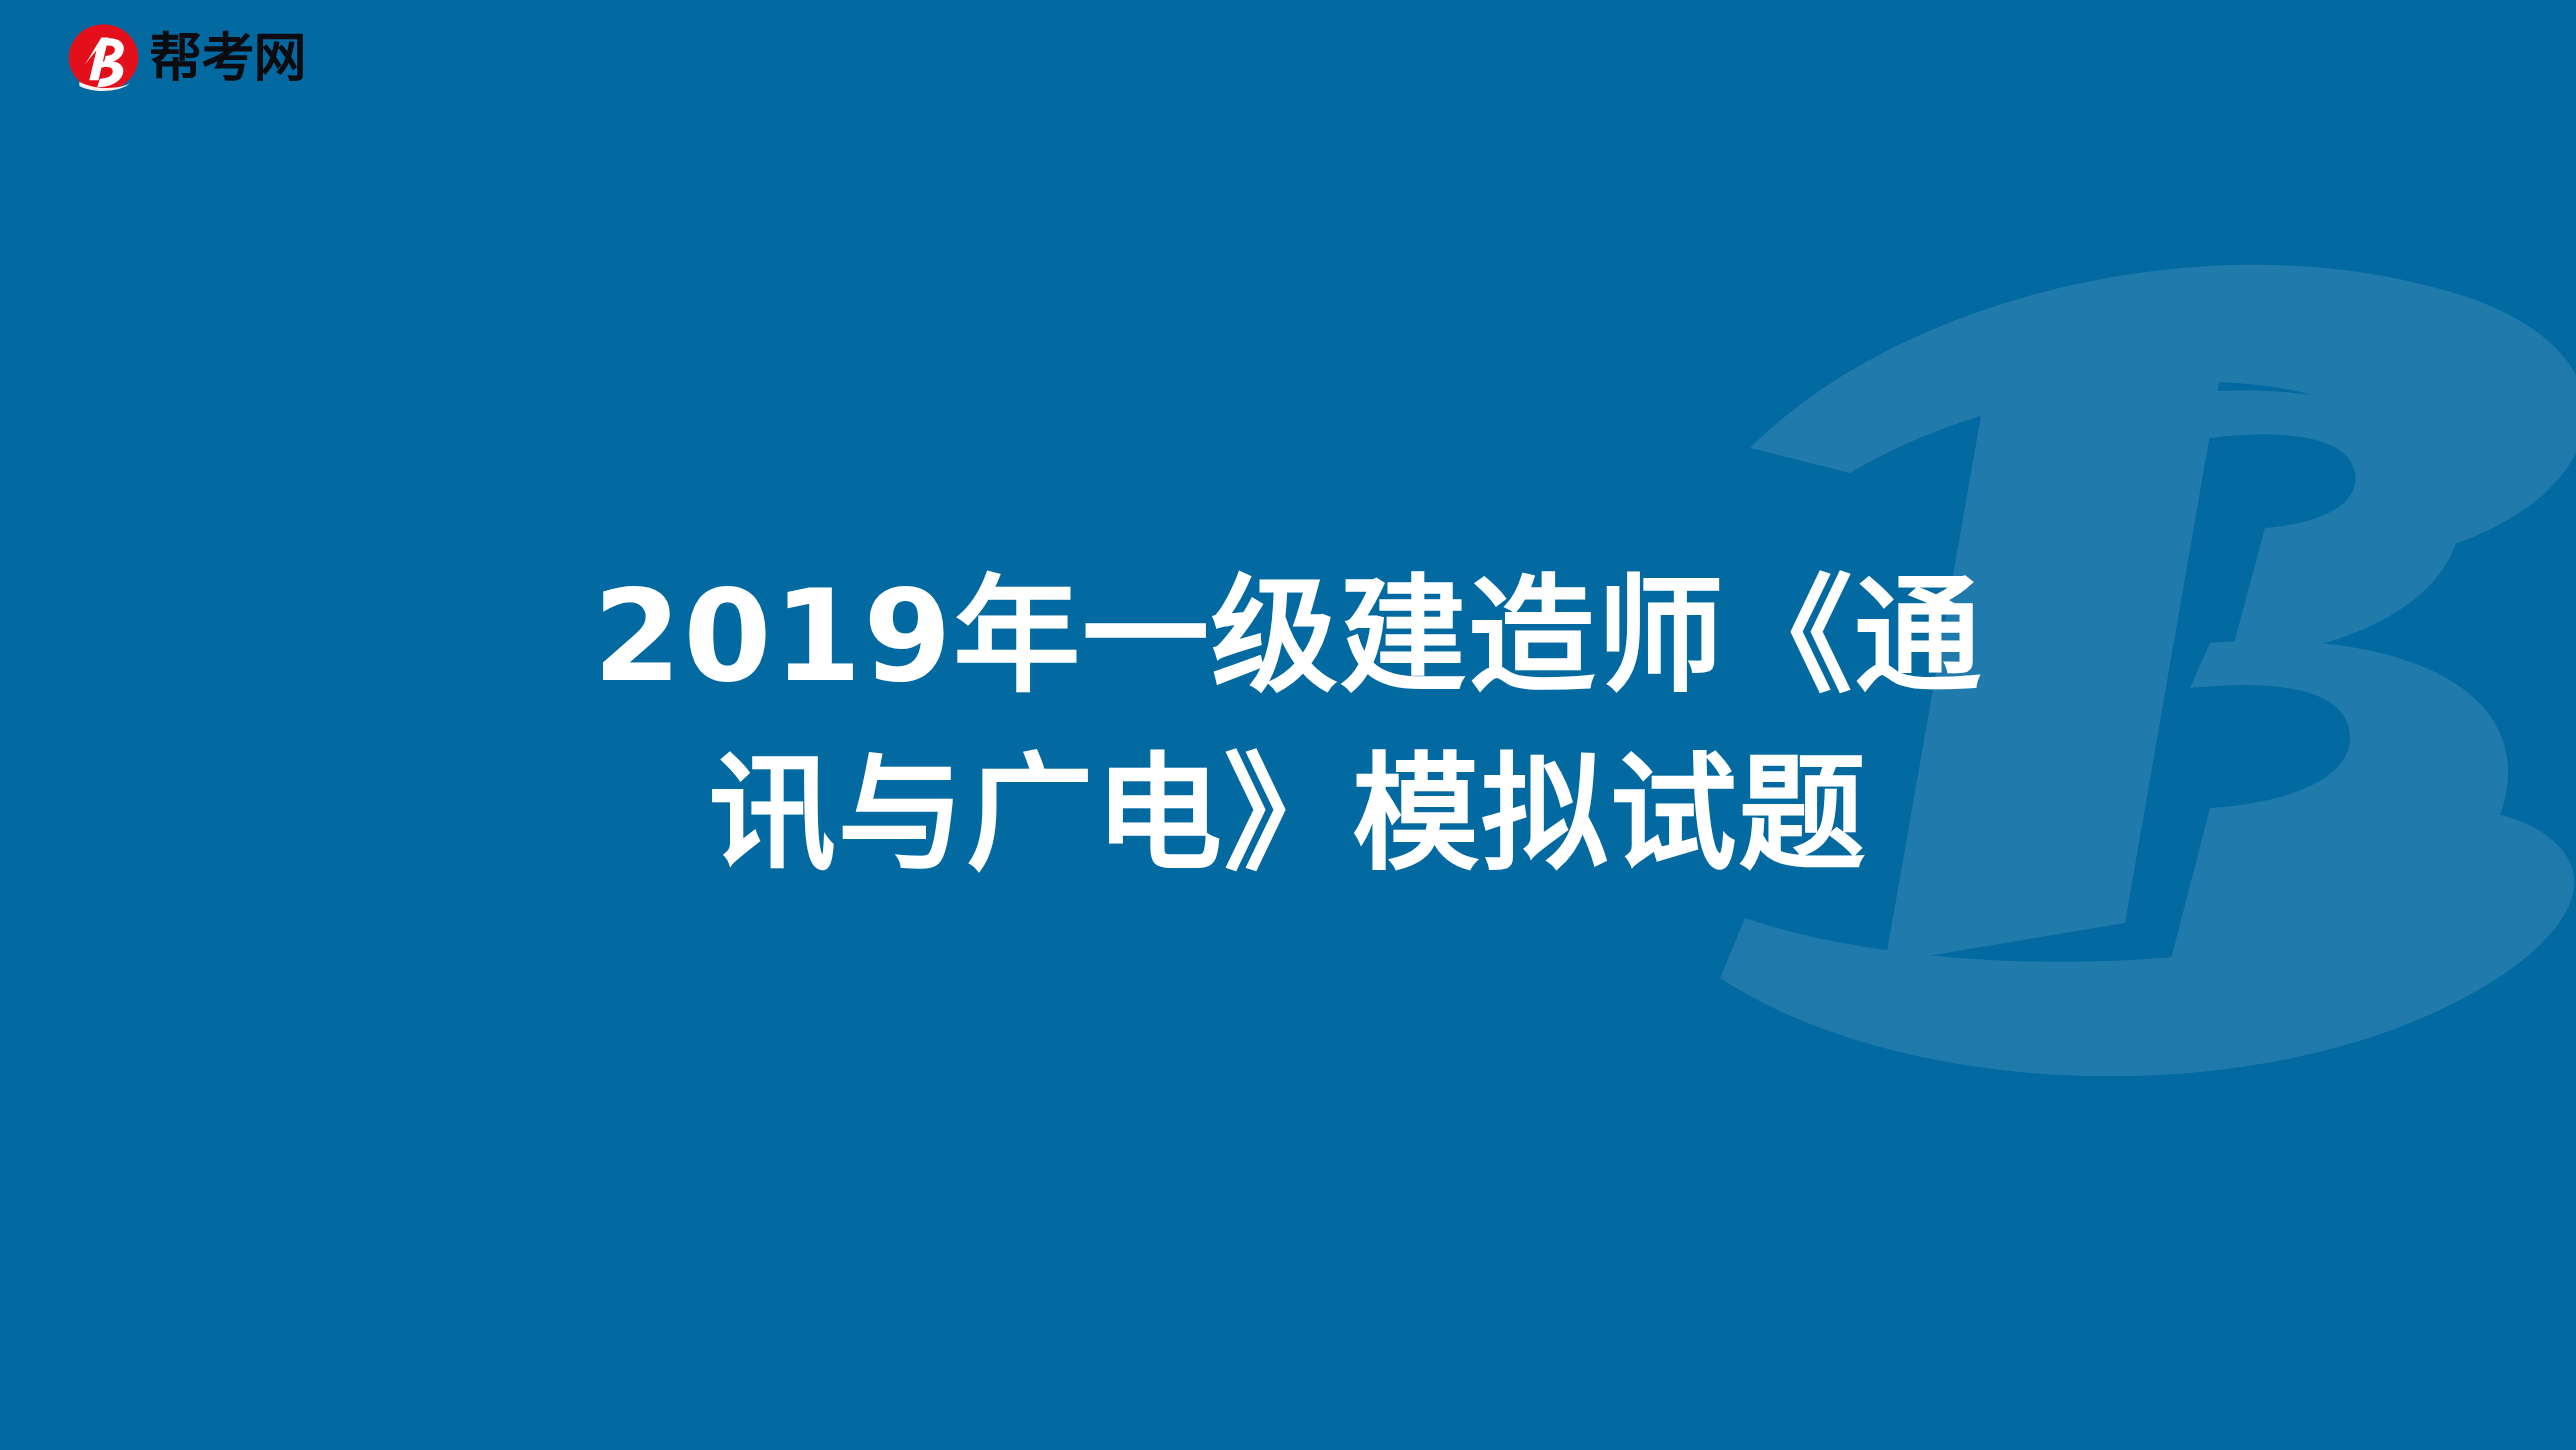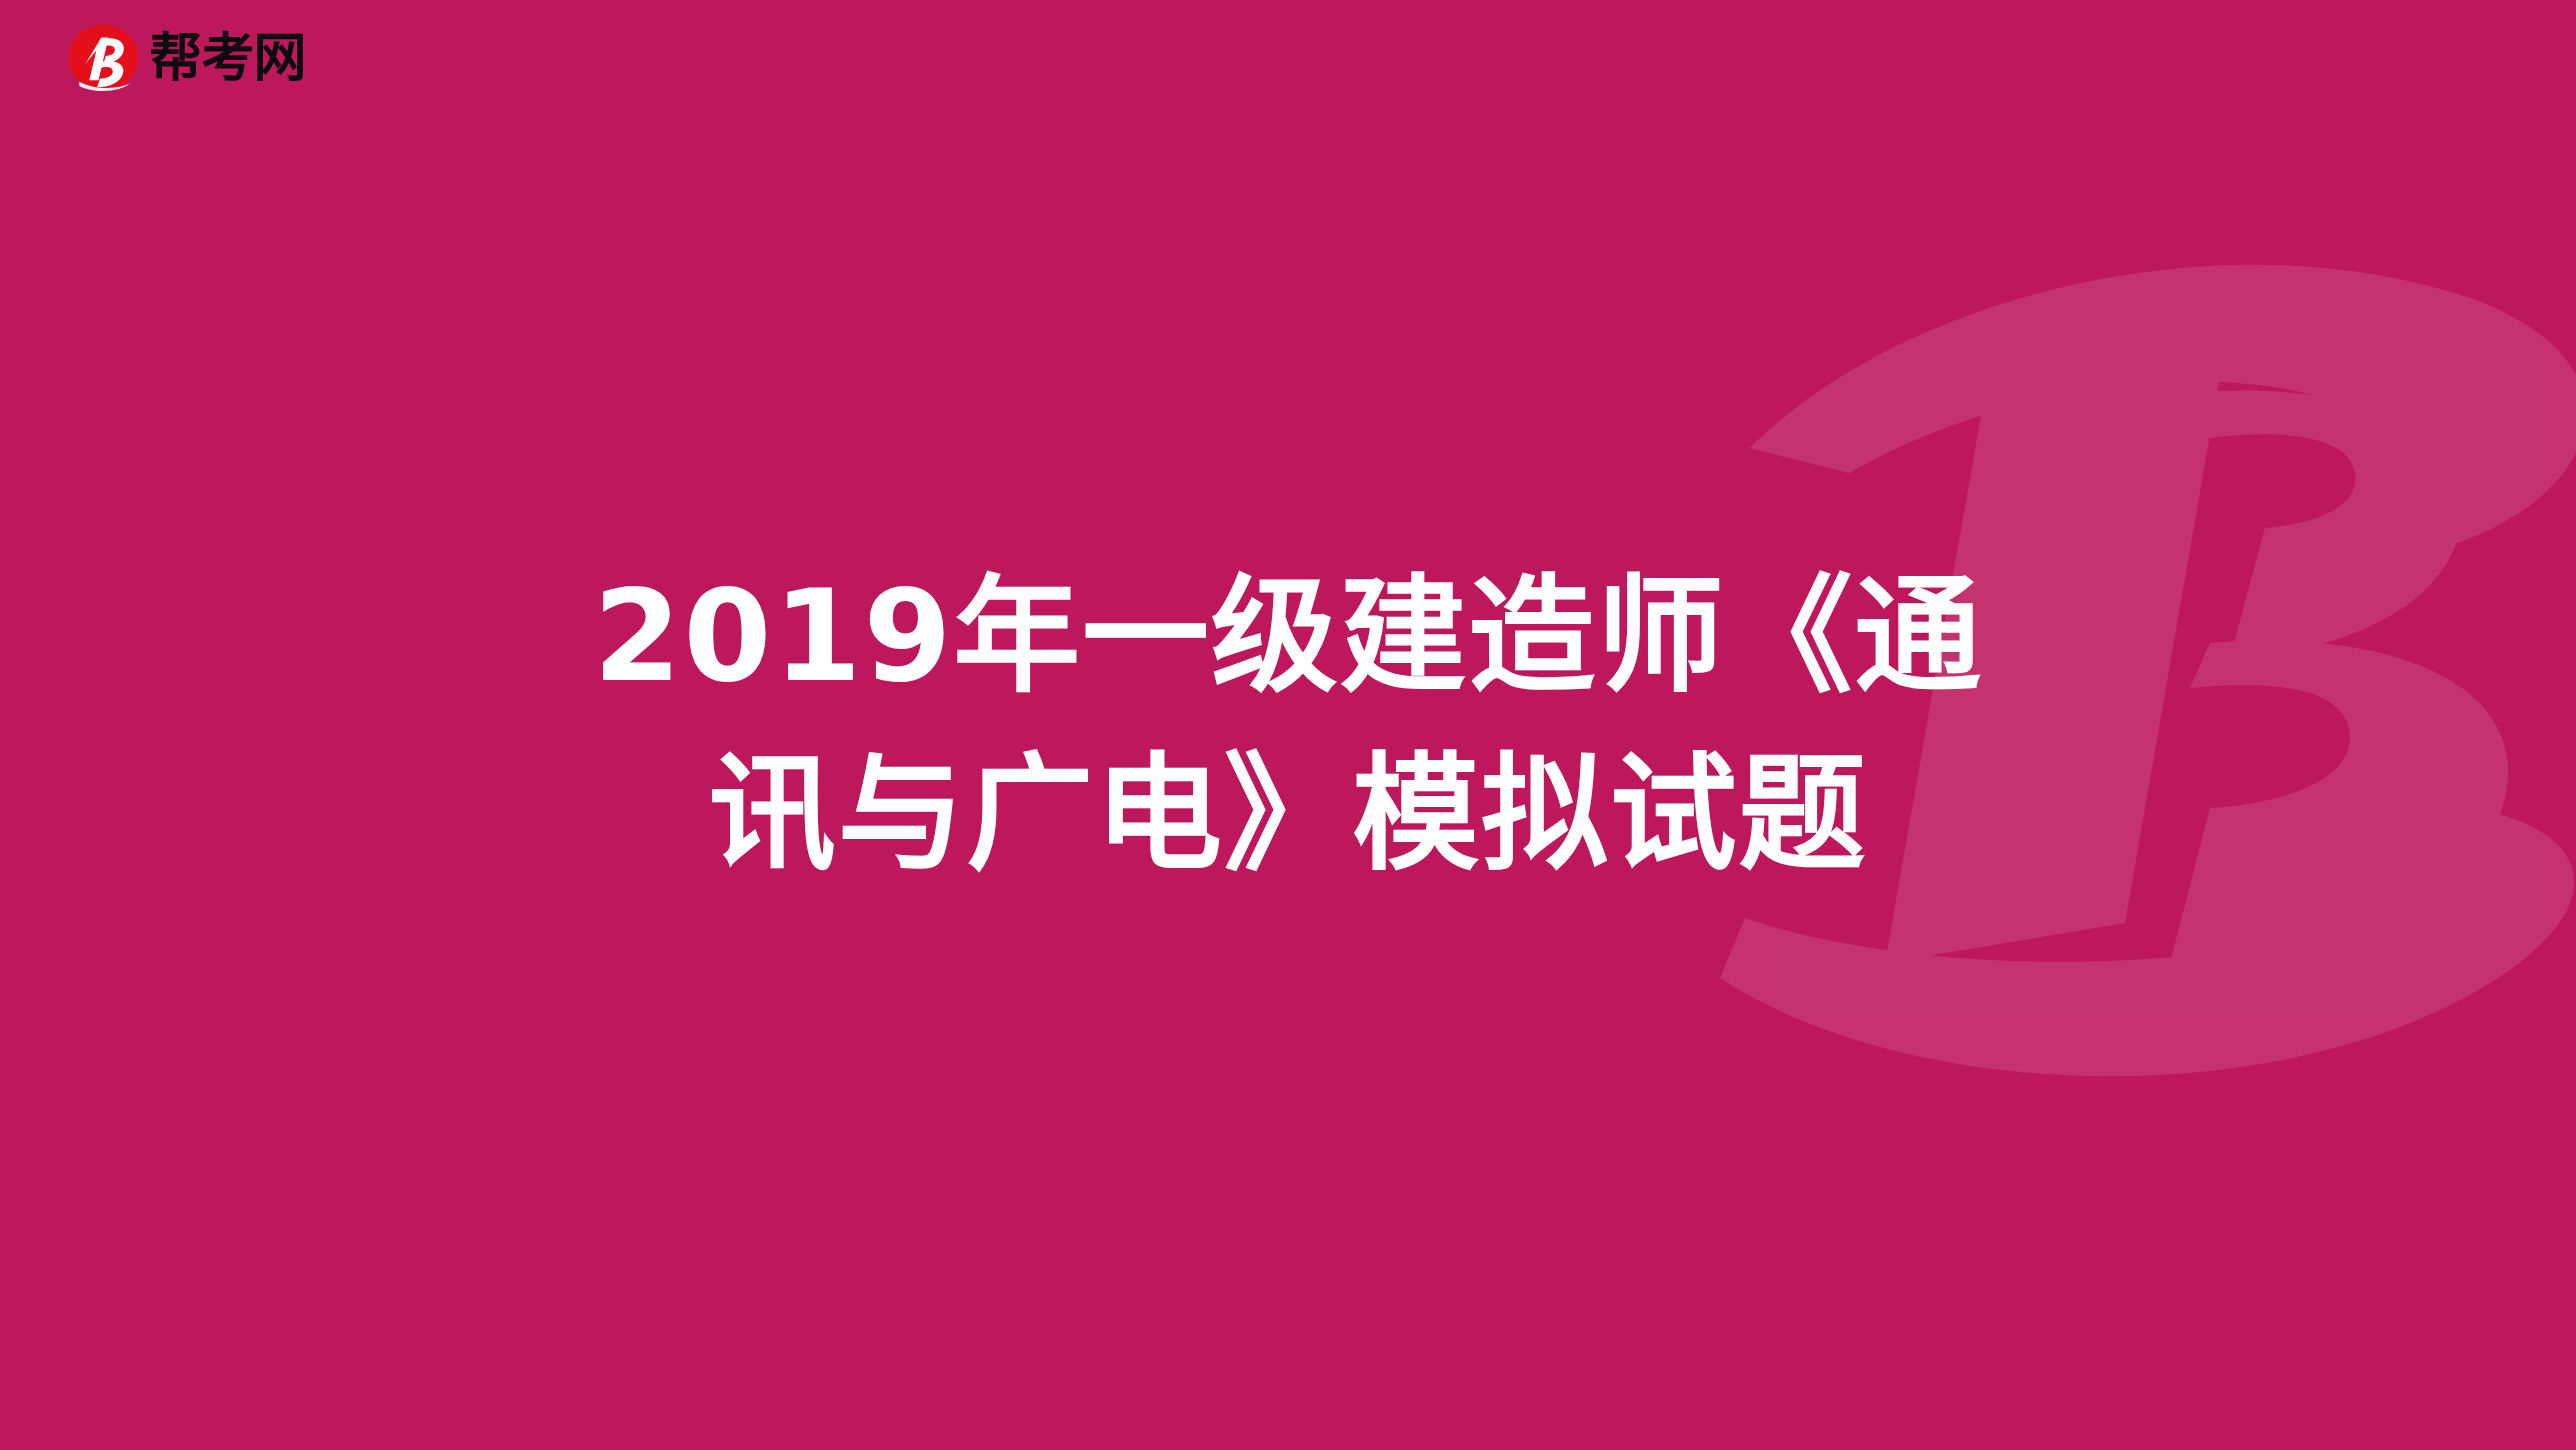--- a/index.html
+++ b/index.html
@@ -76,21 +76,21 @@
     font-size: 127px;
     line-height: 1.40;
     letter-spacing: 1.7px;
     word-break: break-all;
     font-family: "DejaVu Sans", "Liberation Sans", sans-serif;
   }
 </style>
 </head>
 <body>
 
-<div id="stage" style="background: #be185d;">
+<div id="stage" style="background: #0369a1;">
 
   <div class="watermark">
     <svg viewBox="0 0 400 400" xmlns="http://www.w3.org/2000/svg" aria-hidden="true">
       <g fill="#ffffff" opacity="0.115">
 
         <path d="M56 118 C 120 54, 250 26, 344 58 C 392 75, 404 108, 374 136
                  C 352 156, 314 166, 280 166 C 318 146, 330 120, 300 104
                  C 254 80, 156 92, 96 128 Z"></path>
 
         <path d="M44 330 C 120 380, 268 384, 352 332 C 392 307, 396 282, 366 268

